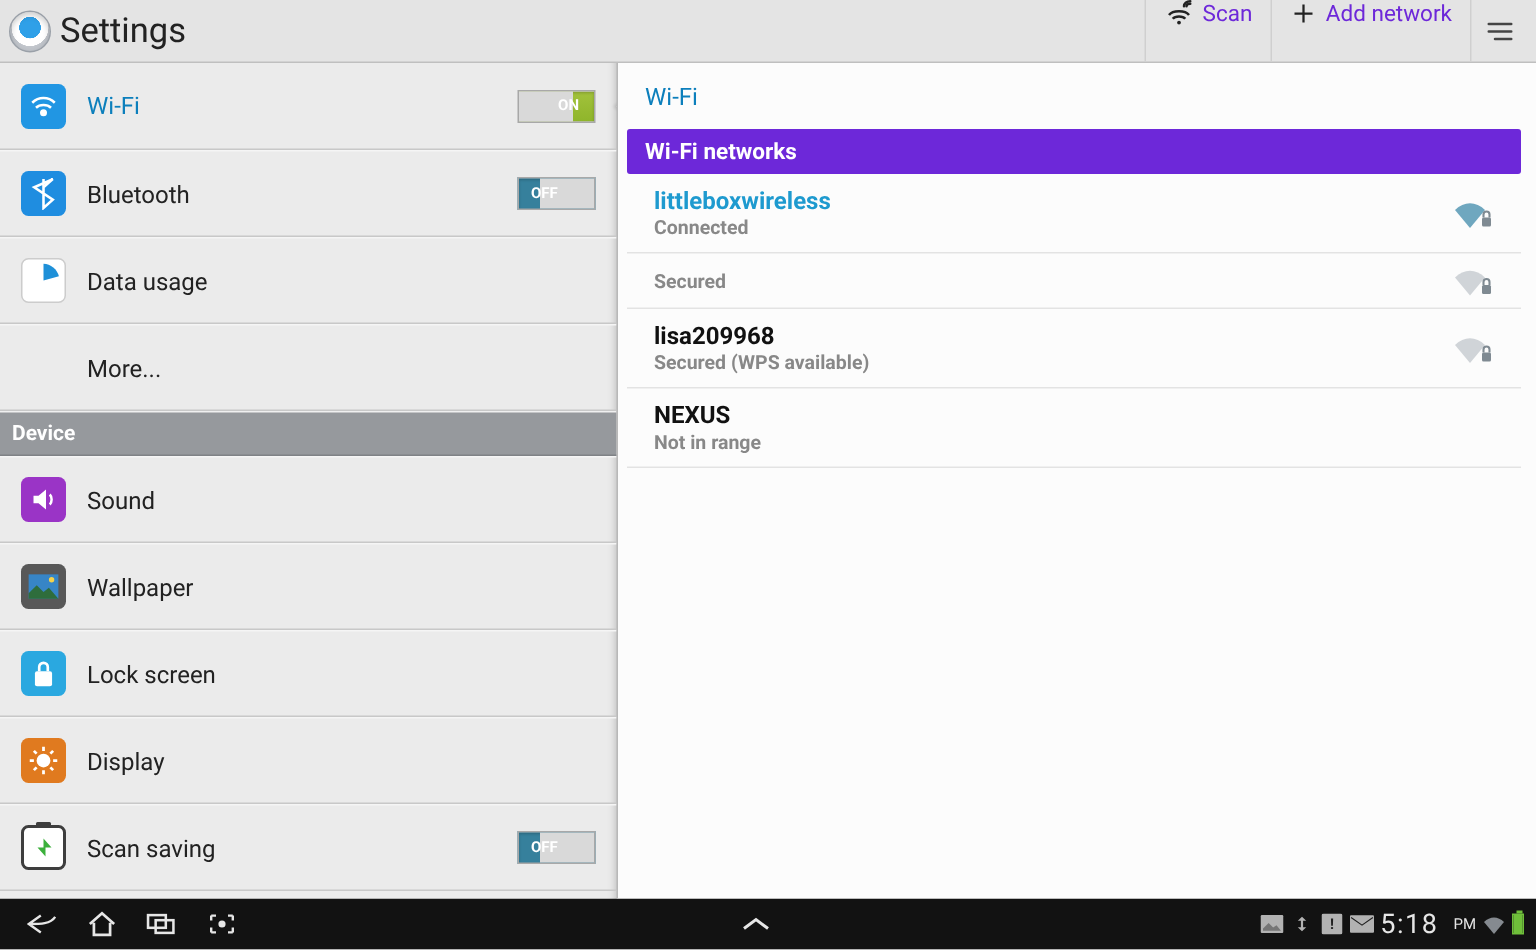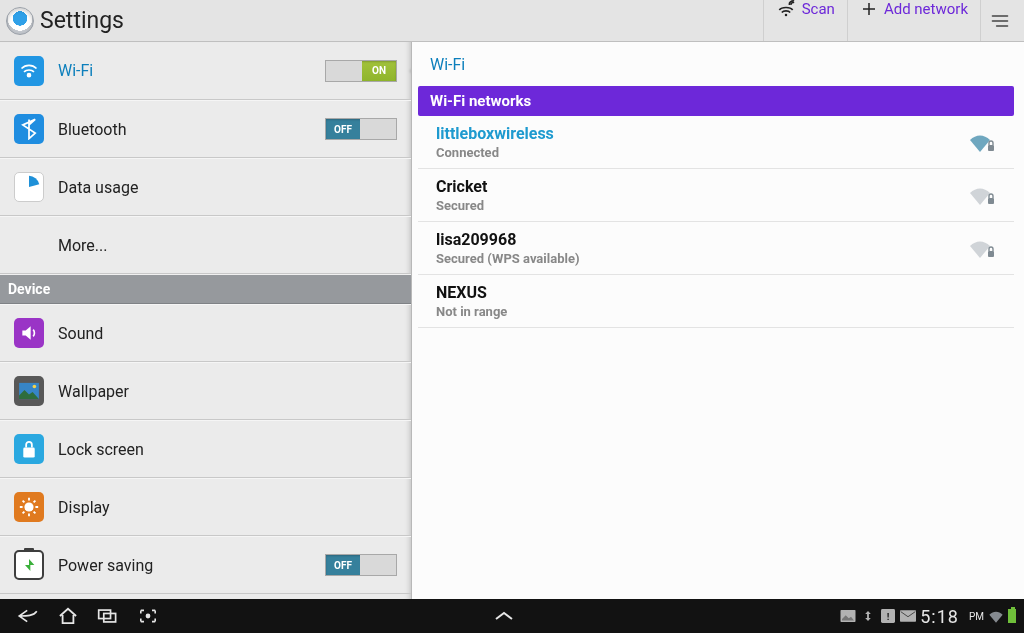--- a/index.html
+++ b/index.html
@@ -48,21 +48,21 @@
     
     content: ""; position: absolute; right: -12px; top: 50%; transform: translateY(-50%);
     border-top: 10px solid transparent; border-bottom: 10px solid transparent;
     border-right: 12px solid #fcfcfc;
     filter: drop-shadow(-2px 0 1px rgba(0,0,0,.12));
   }
   .row .ico { width: 30px; height: 30px; border-radius: 5px; margin-right: 14px;
     display: flex; align-items: center; justify-content: center; flex: 0 0 30px; }
   .row .indent { width: 44px; flex: 0 0 44px; }
   .row .label { flex: 1; }
-  .row .toggle { width: 72px; height: 22px; background: #cfcfcf; border: 1px solid #a8a8a8;
+  .row .toggle { width: 52px; height: 22px; background: #cfcfcf; border: 1px solid #a8a8a8;
     position: relative; box-shadow: inset 0 1px 2px rgba(0,0,0,.2); font-size: 10px; font-weight: bold;
     color: #fff; display: flex; align-items: center; justify-content: center; }
   .toggle.on { background: linear-gradient(#a2c23b, #8fb52b); justify-content: flex-end; color: #fff; }
   .toggle.on::before { content: ""; position: absolute; left: 0; top: 0; width: 36px; height: 100%;
     background: #d9d9d9; }
   .toggle.on span { margin-right: 10px; z-index: 1; }
   .toggle.off { background: #36809c; justify-content: flex-start; color: #fff; }
   .toggle.off span { margin-left: 8px; z-index: 1; }
   .toggle.off::after { content: ""; position: absolute; right: 0; top: 0; width: 36px; height: 100%;
     background: #d9d9d9; }
@@ -235,21 +235,21 @@
       </div>
       <span class="label">Display</span>
     </div>
 
     <div class="row">
       <div class="ico ico-pwr">
         <svg width="16" height="16" viewBox="0 0 24 24">
             <path d="M12 3l8 9h-6v9l-8-9h6z"></path>
           </svg>
       </div>
-      <span class="label">Power saving</span>
+      <span class="label">Scan saving</span>
       <div class="toggle off">
           <span>OFF</span>
         </div>
     </div>
 
   </div>
 
   <div class="right-pane">
     <div class="r-title">Wi-Fi</div>
     <div class="r-section">Wi-Fi networks</div>
@@ -260,21 +260,20 @@
       <div class="status">Connected</div>
     </div>
     <div class="sig"><svg width="28" height="22" viewBox="0 0 28 22">
     <path d="M2 8c6-6 14-6 20 0l-10 12L2 8z" fill="#6fa7bf"></path>
     <rect x="20" y="13" width="6" height="6" rx="1" fill="#7f8a92"></rect>
               <path d="M21 13v-2a2 2 0 0 1 4 0v2" stroke="#7f8a92" stroke-width="1.4" fill="none"></path>
   </svg></div>
   </div>
         <div class="network">
     <div class="ntxt">
-      <div class="ssid ">Cricket</div>
       <div class="status">Secured</div>
     </div>
     <div class="sig"><svg width="28" height="22" viewBox="0 0 28 22">
     <path d="M2 8c6-6 14-6 20 0l-10 12L2 8z" fill="#d0d4d8"></path>
     <rect x="20" y="13" width="6" height="6" rx="1" fill="#7f8a92"></rect>
               <path d="M21 13v-2a2 2 0 0 1 4 0v2" stroke="#7f8a92" stroke-width="1.4" fill="none"></path>
   </svg></div>
   </div>
         <div class="network">
     <div class="ntxt">

